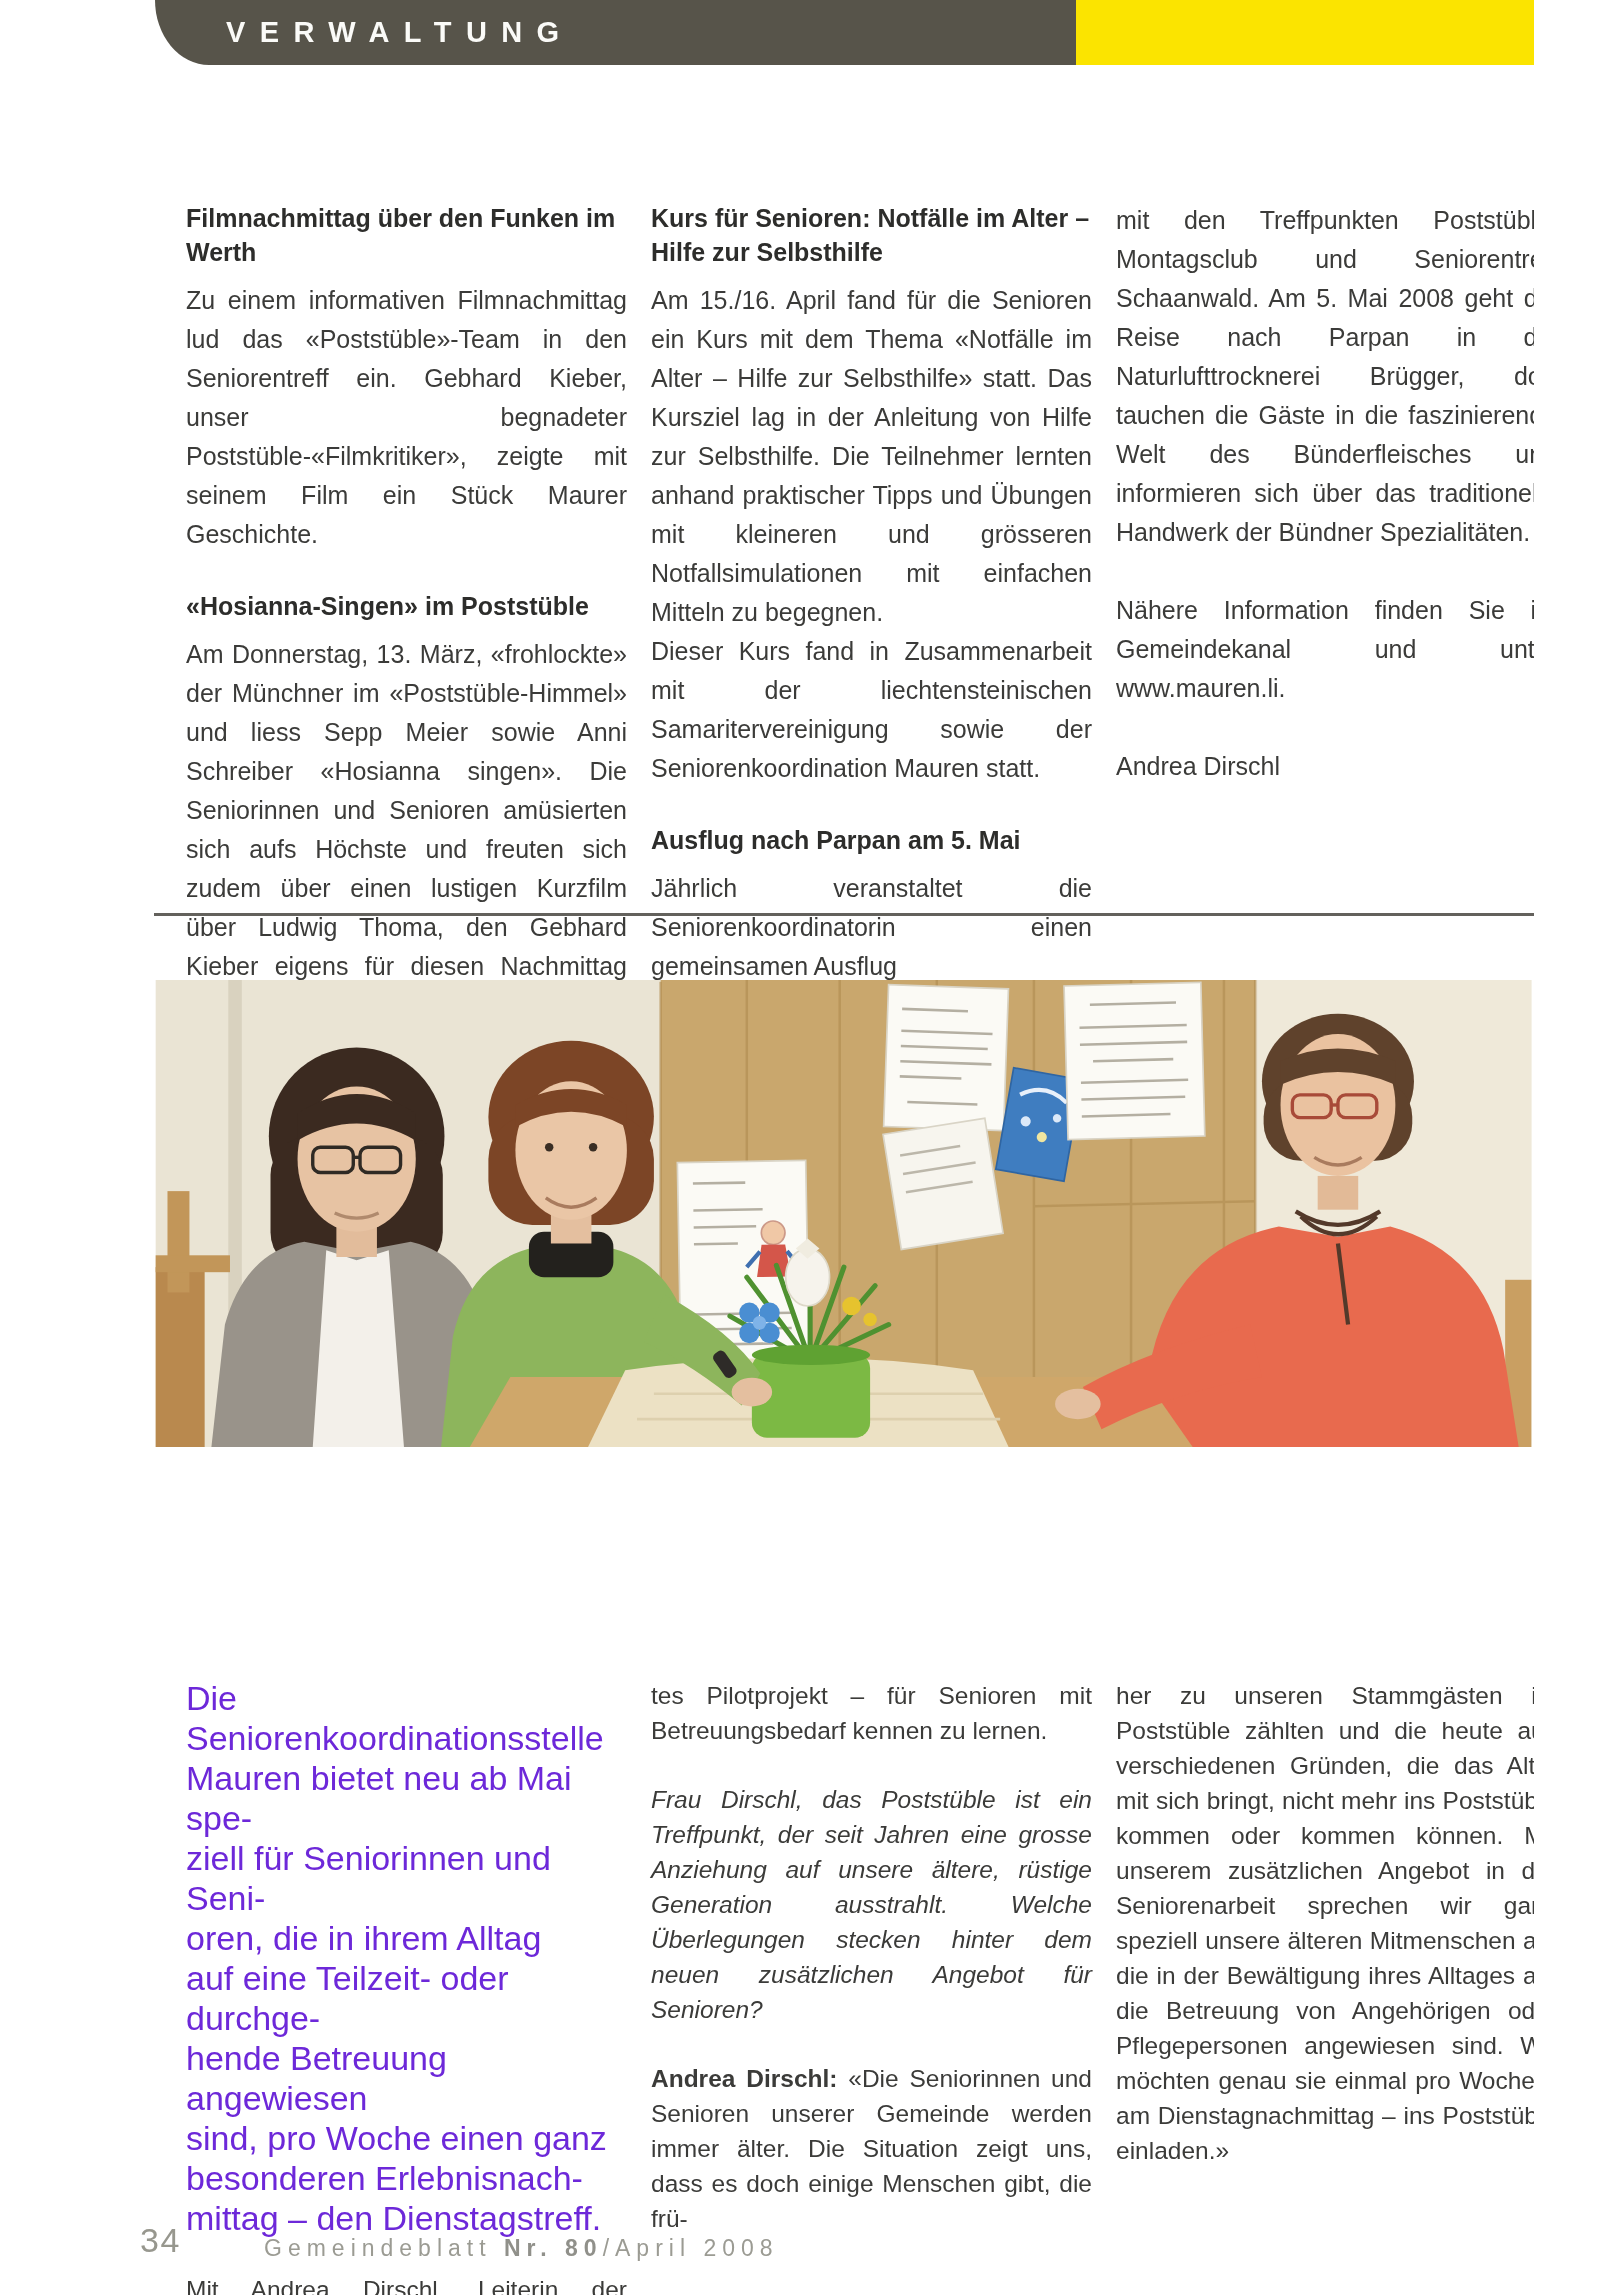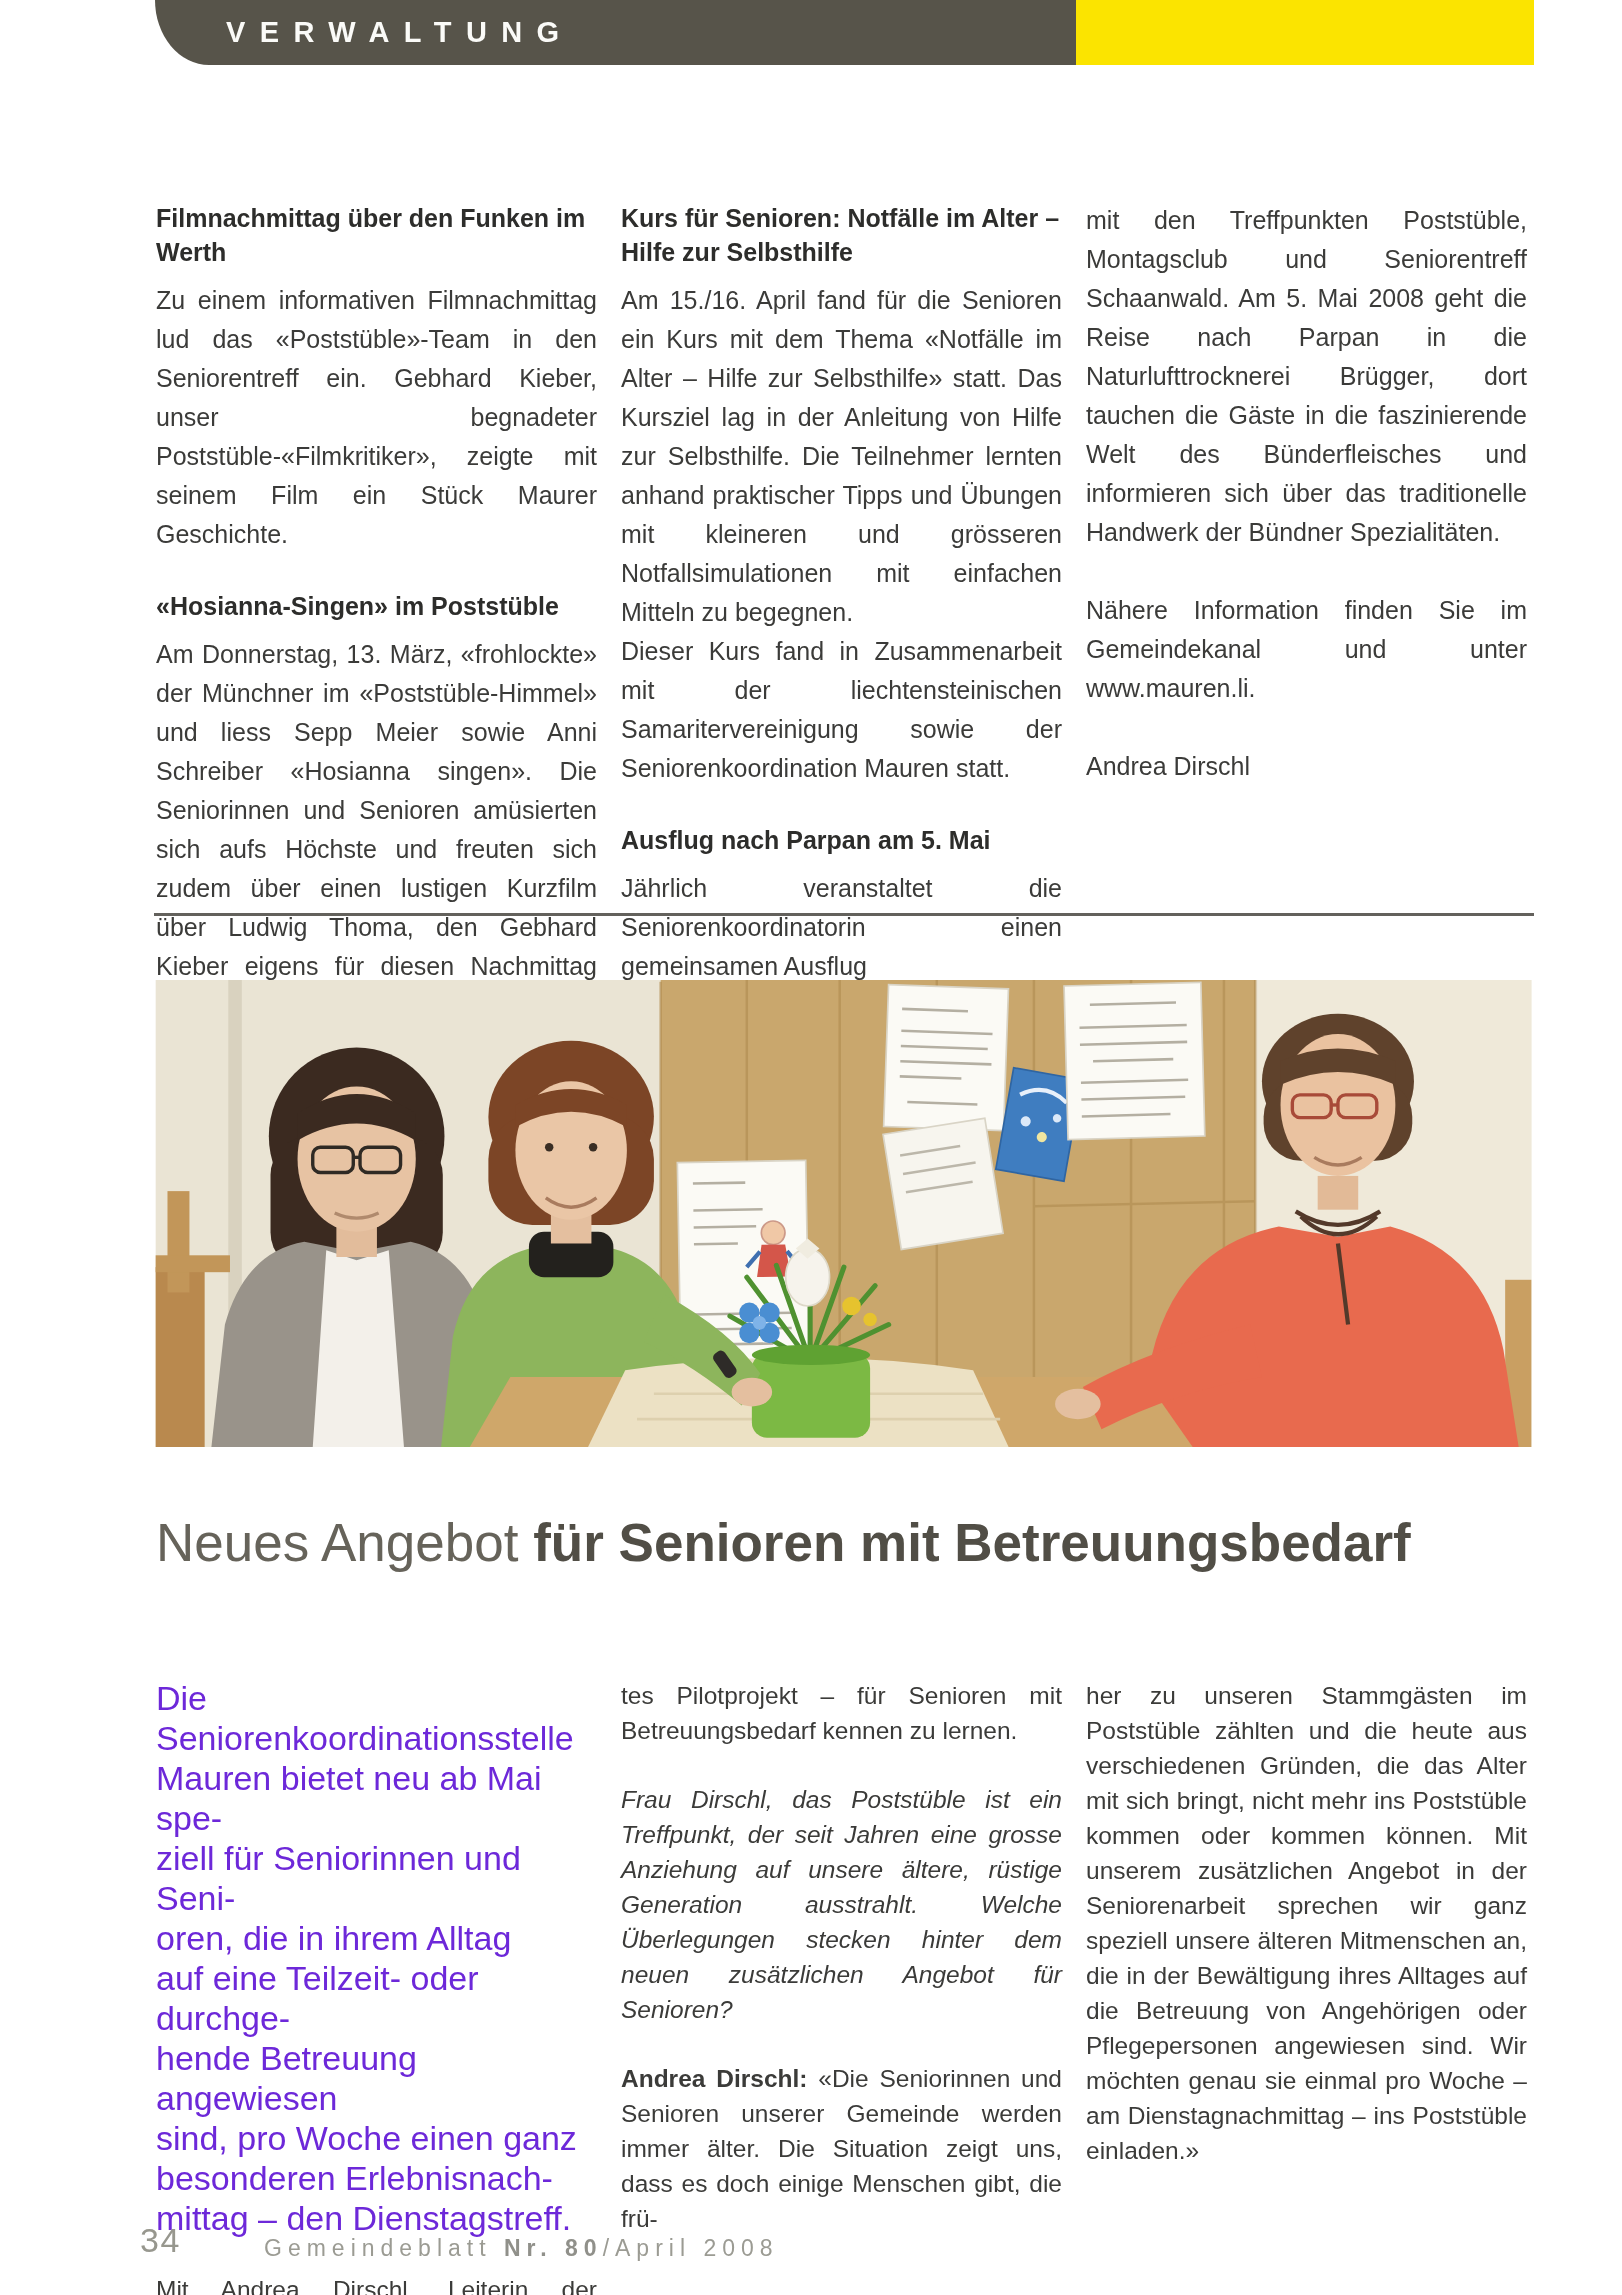--- a/index.html
+++ b/index.html
@@ -16,21 +16,21 @@
   .band-label{
     position:absolute; left:71px; top:0; line-height:65px;
     font-size:29px; font-weight:700; letter-spacing:14.4px; color:#fbfbf8;
     white-space:nowrap;
   }
   .band-yellow{
     position:absolute; left:1076px; top:0; width:547px; height:65px;
     background:var(--accent);
   }
   
-  .col{position:absolute; width:441px; color:#3b3b39;}
+  .col{position:absolute; width:441px; color:#3b3b39;margin-left:30px;}
   .top-col{top:201px; font-size:25px; line-height:39px;}
   .col p{margin:0; text-align:justify; hyphens:auto;}
   .col .gap{margin-top:39px;}
   .article-heading{
     margin:0 0 12px 0; font-size:25px; line-height:34px; font-weight:700;
     color:#2d2d2b; text-align:left;
   }
   .article-heading.later{margin-top:35px;}
   .sig{margin-top:39px; text-align:left;}
   .sig div{line-height:39px;}
@@ -268,21 +268,20 @@
 
     <g>
       <path d="M602 372 Q682 416 716 466 L694 504 Q640 458 578 428 Z" fill="#8db55c"></path>
       <rect x="666" y="438" width="16" height="34" rx="6" fill="#2e2b28" transform="rotate(-35 674 455)"></rect>
       <ellipse cx="706" cy="488" rx="24" ry="17" fill="#e4bf9f"></ellipse>
       <path d="M1296 408 Q1180 436 1098 482 L1120 532 Q1210 486 1310 470 Z" fill="#e86a4e"></path>
       <ellipse cx="1092" cy="502" rx="27" ry="18" fill="#e4bf9f"></ellipse>
     </g>
   </svg>
 
-  <h1 class="headline"><span>Neues Angebot </span><span class="hl-bold">für Senioren mit Betreuungsbedarf</span></h1>
 
   <div class="col feature-col" style="left:156px;">
     <p class="feature-intro">Die Seniorenkoordinationsstelle
 Mauren bietet neu ab Mai spe-
 ziell für Seniorinnen und Seni-
 oren, die in ihrem Alltag
 auf eine Teilzeit- oder durchge-
 hende Betreuung angewiesen
 sind, pro Woche einen ganz
 besonderen Erlebnisnach-

